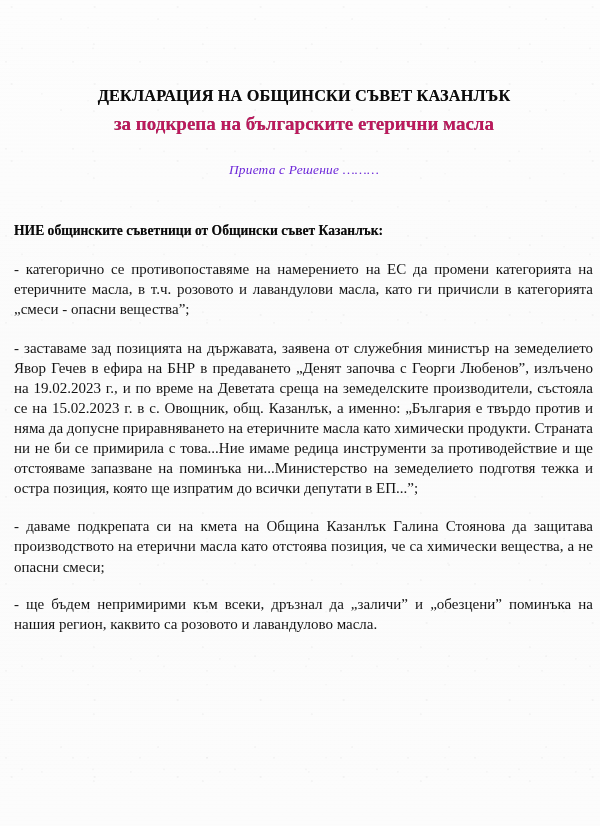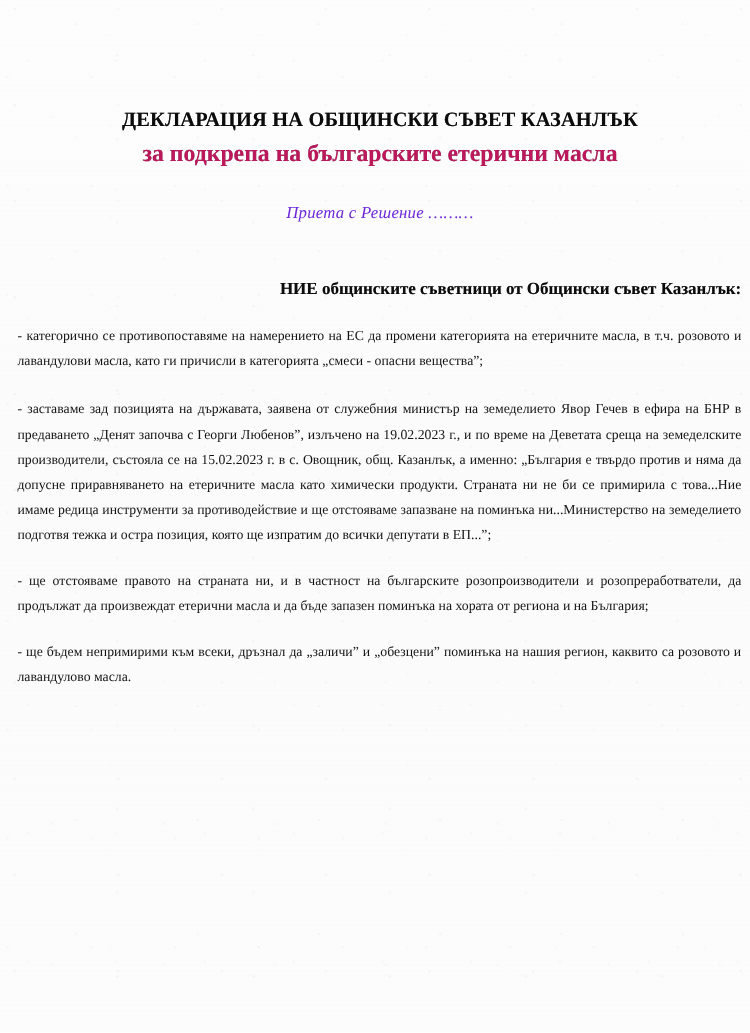--- a/index.html
+++ b/index.html
@@ -76,24 +76,23 @@
     margin-top: 44px;
     padding: 0 11px 0 10px;
   }
   .lead {
     font-size: 13.6px;
     font-weight: bold;
     line-height: 1.3;
     margin: 0;
     color: #0c0c0c;
     text-shadow: 0 0 0.4px rgba(0,0,0,0.5);
-    text-align: right;
   }
   .para {
-    font-size: 11px;
+    font-size: 15px;
     line-height: 20.1px;
     text-align: justify;
     text-justify: inter-word;
     margin: 0;
     color: #131313;
   }
   .para.gap-lg  { margin-top: 20px; }
   .para.gap-md  { margin-top: 18px; }
   .para.gap-sm  { margin-top: 17px; }
   .lead-gap     { margin-top: 0; }
@@ -128,21 +127,21 @@
 
   <div class="body-block">
 
     <p class="lead lead-gap">НИЕ общинските съветници от Общински съвет Казанлък:</p>
 
     <p class="para gap-lg">- категорично се противопоставяме на намерението на ЕС да промени категорията на етеричните масла, в т.ч. розовото и лавандулови масла, като ги причисли в категорията „смеси - опасни вещества”;</p>
 
 
     <p class="para gap-md">- заставаме зад позицията на държавата, заявена от служебния министър на земеделието Явор Гечев в ефира на БНР в предаването  „Денят започва с Георги Любенов”, излъчено на 19.02.2023 г., и по време на Деветата среща на земеделските производители, състояла се на 15.02.2023 г. в с. Овощник, общ. Казанлък, а именно: „България е твърдо против и няма да допусне приравняването на етеричните масла като химически продукти. Страната ни не би се примирила с това...Ние имаме редица инструменти за противодействие и ще отстояваме запазване на поминъка ни...Министерство на земеделието подготвя тежка и остра позиция, която ще изпратим до всички депутати в ЕП...”;</p>
 
+    <p class="para gap-md">- даваме подкрепата си на кмета на Община Казанлък Галина Стоянова да защитава производството на етерични масла като отстоява позиция, че са химически вещества, а не опасни смеси;</p>
 
-    <p class="para gap-sm">- ще отстояваме правото на страната ни, и в частност на българските розопроизводители и розопреработватели, да продължат да произвеждат етерични масла и да бъде запазен поминъка на хората от региона и на България;</p>
 
     <p class="para gap-sm">- ще бъдем непримирими към всеки, дръзнал да „заличи” и „обезцени” поминъка на нашия регион, каквито са розовото и лавандулово масла.</p>
 
   </div>
 </div>
 
 <div class="scanlines"></div>
 
 </body></html>

